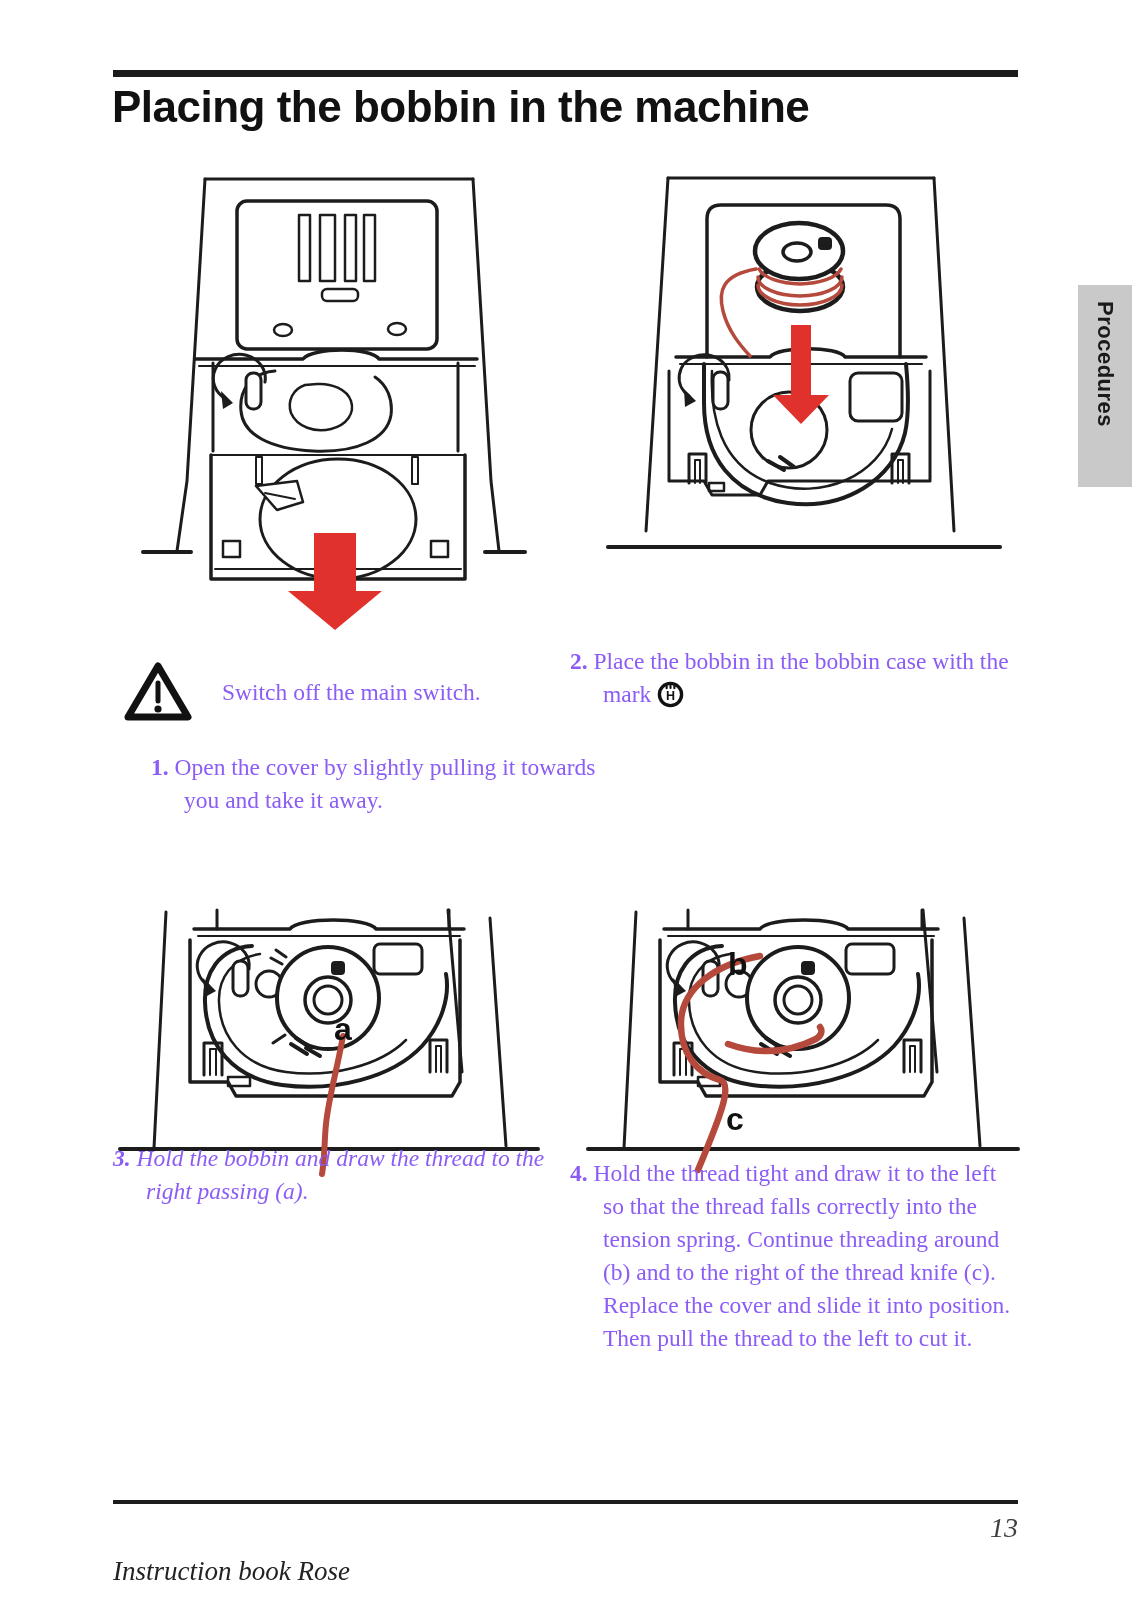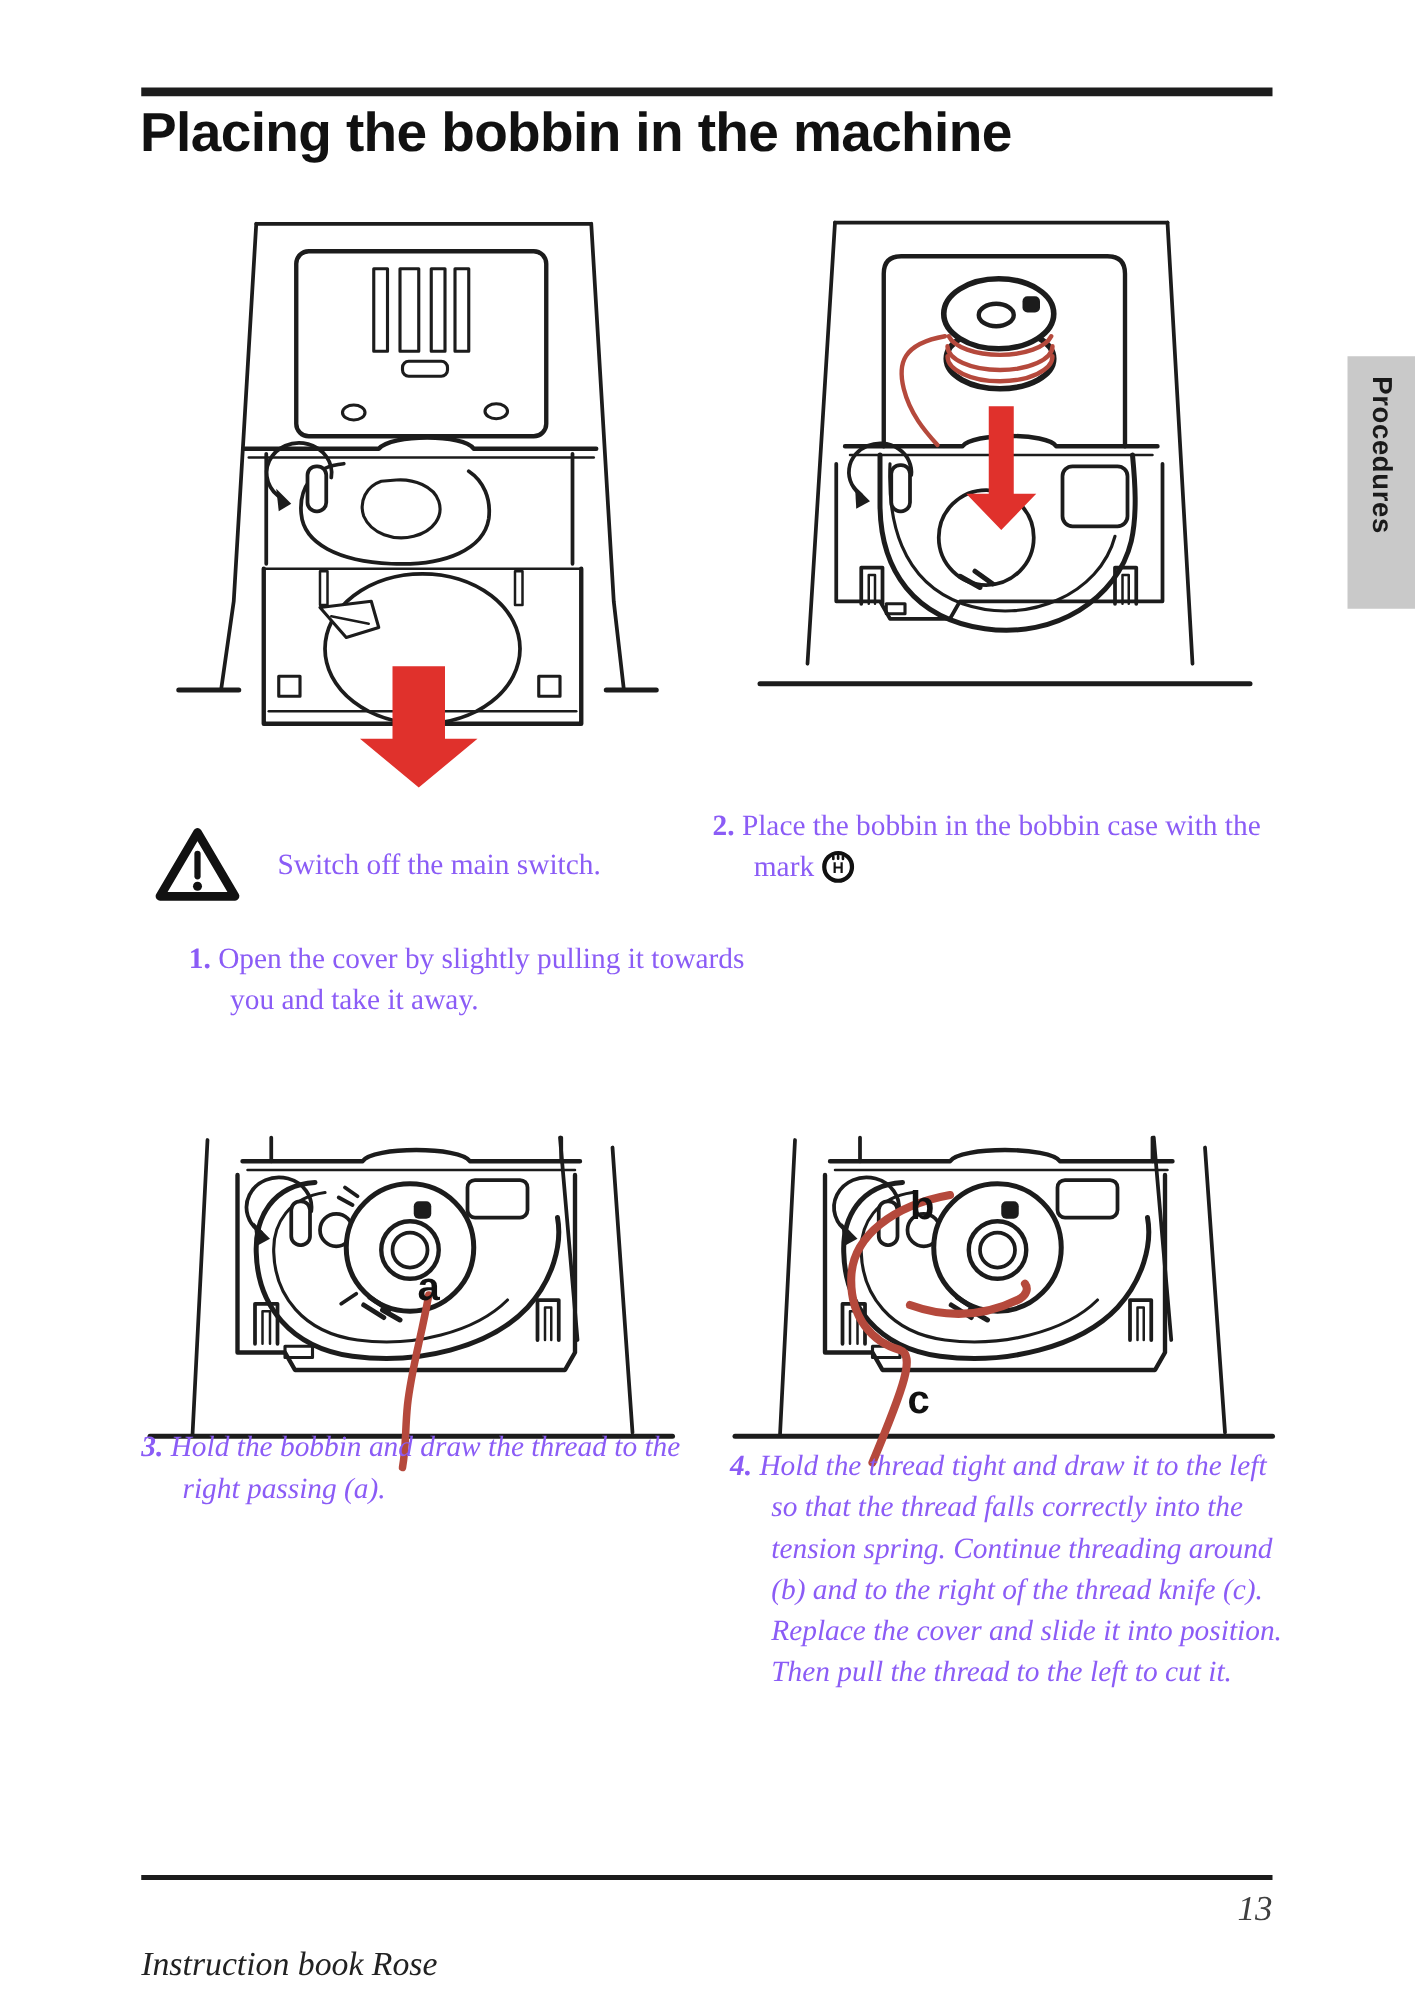--- a/index.html
+++ b/index.html
@@ -50,21 +50,21 @@
   
   .body-text{font-size:23.5px;line-height:33px;color:#8b5cf6;}
   .step{padding-left:33px;text-indent:-33px;}
   .step b{font-weight:bold;}
   #warning-row{left:122px;top:660px;width:440px;display:flex;align-items:flex-start;}
   #warning-icon{flex:0 0 auto;margin-right:28px;}
   #warning-text{padding-top:16px;}
   #step1{left:113px;top:751px;width:445px;margin-left:38px;}
   #step2{left:570px;top:645px;width:448px;}
   #step3{left:113px;top:1142px;width:445px;font-style:italic;}
-  #step4{left:584px;top:1157px;width:450px;font-style:italic;}
+  #step4{left:570px;top:1157px;width:450px;}
   #step4 .para2{padding-left:33px;text-indent:0;}
   .mark-icon{vertical-align:-6px;margin:0 6px;}
   
   #footer-rule{left:113px;top:1500px;width:905px;height:4px;background:var(--line-black);}
   #footer-book{left:113px;top:1556px;font-style:italic;font-size:27px;color:#222;}
   #page-number{left:960px;top:1512px;width:58px;text-align:right;font-style:italic;font-size:28px;color:#404040;}
 </style>
 </head>
 <body>
 

